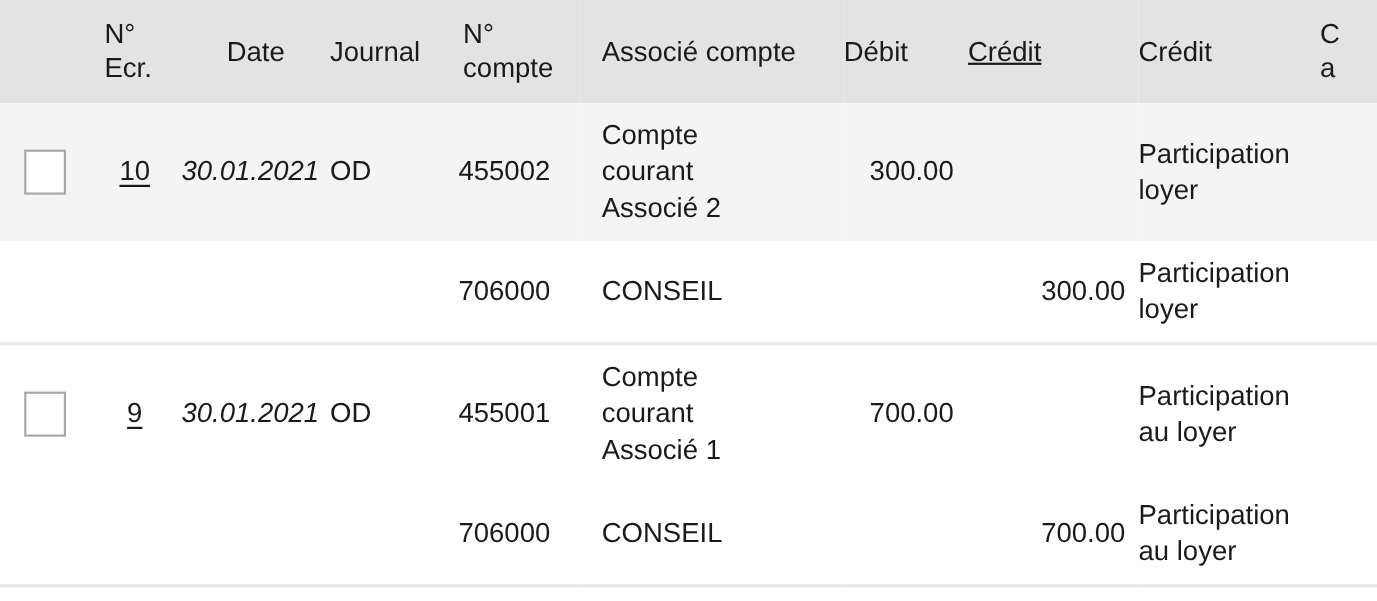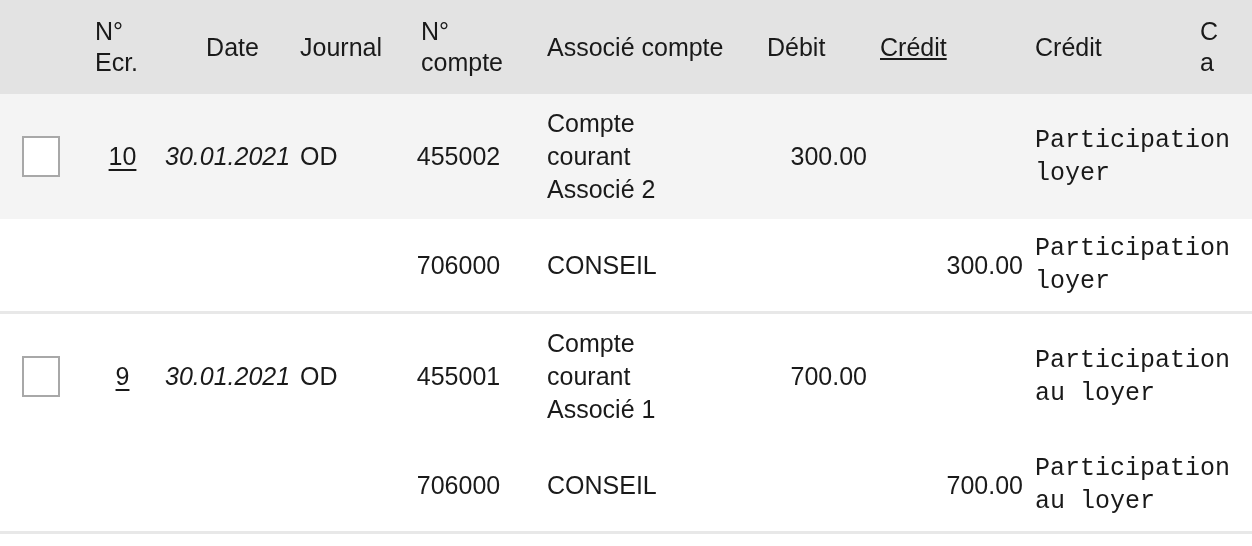--- a/index.html
+++ b/index.html
@@ -70,21 +70,21 @@
   tbody tr.shaded td { background: #f4f4f4; }
 
   td.d-check   { padding-left: 0; }
   td.d-num     { padding-left: 15px; text-align: center; }
   td.d-date    { padding-left: 15px; font-style: italic; }
   td.d-journal { padding-left: 0; }
   td.d-compte  { text-align: center; padding-right: 20px; }
   td.d-libcpt  { padding-left: 20px; }
   td.d-debit   { text-align: right; padding-right: 13px; }
   td.d-credit  { text-align: right; padding-right: 12px; }
-  td.d-lib     { padding-left: 0; padding-right: 4px; font-family: Liberation Mono, monospace; }
+  td.d-lib     { padding-left: 0; padding-right: 4px; }
   td.d-extra   { padding-left: 0; }
 
   
   tbody tr.group-end td { border-bottom: 3px solid #e8e8e8; }
 
   
   .checkbox {
     display: inline-block;
     width: 38px;
     height: 41px;

